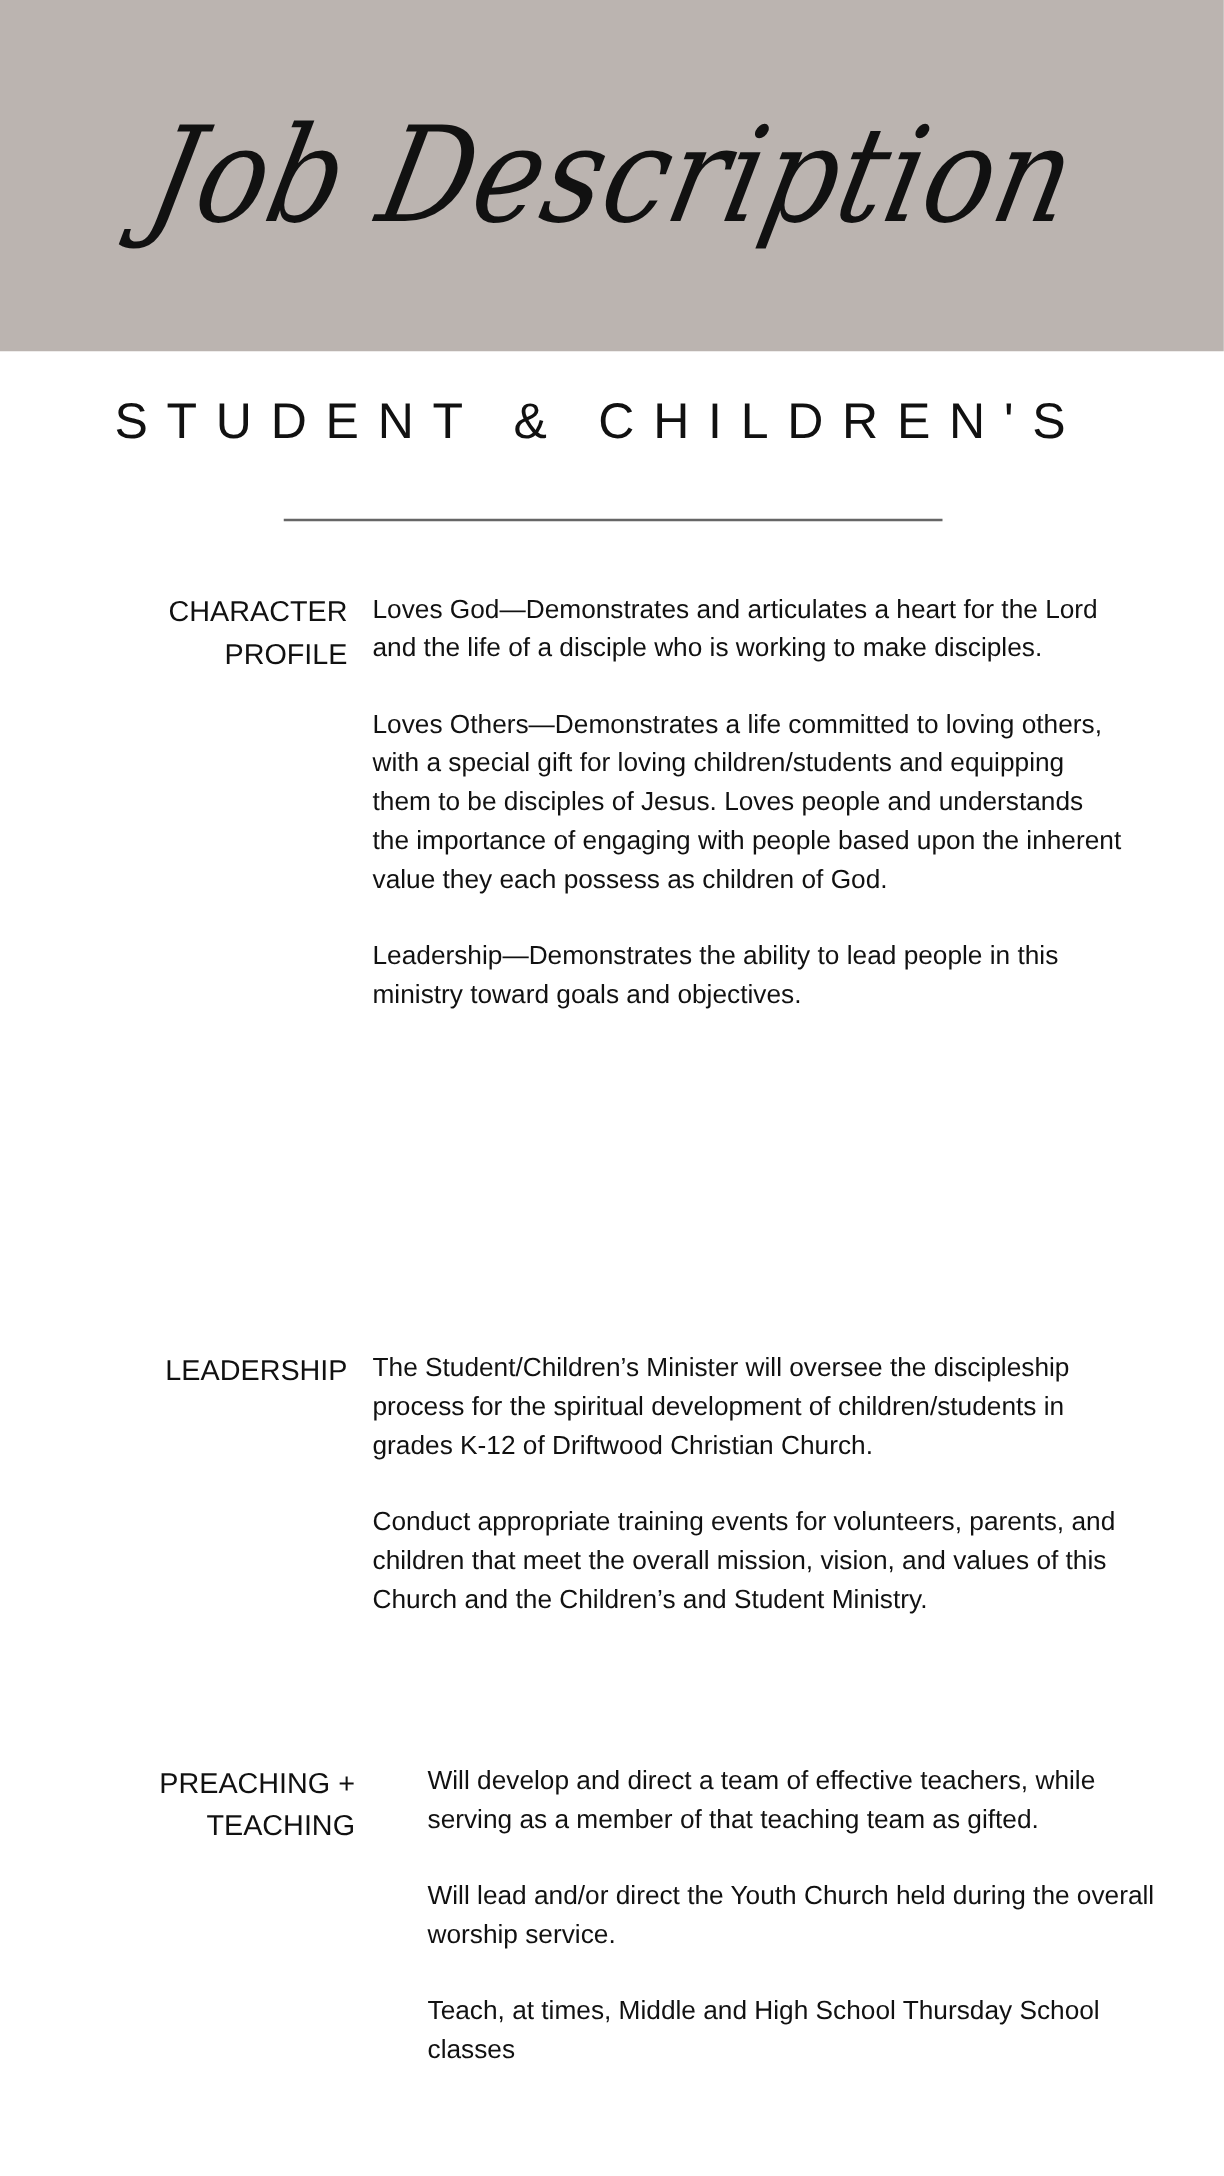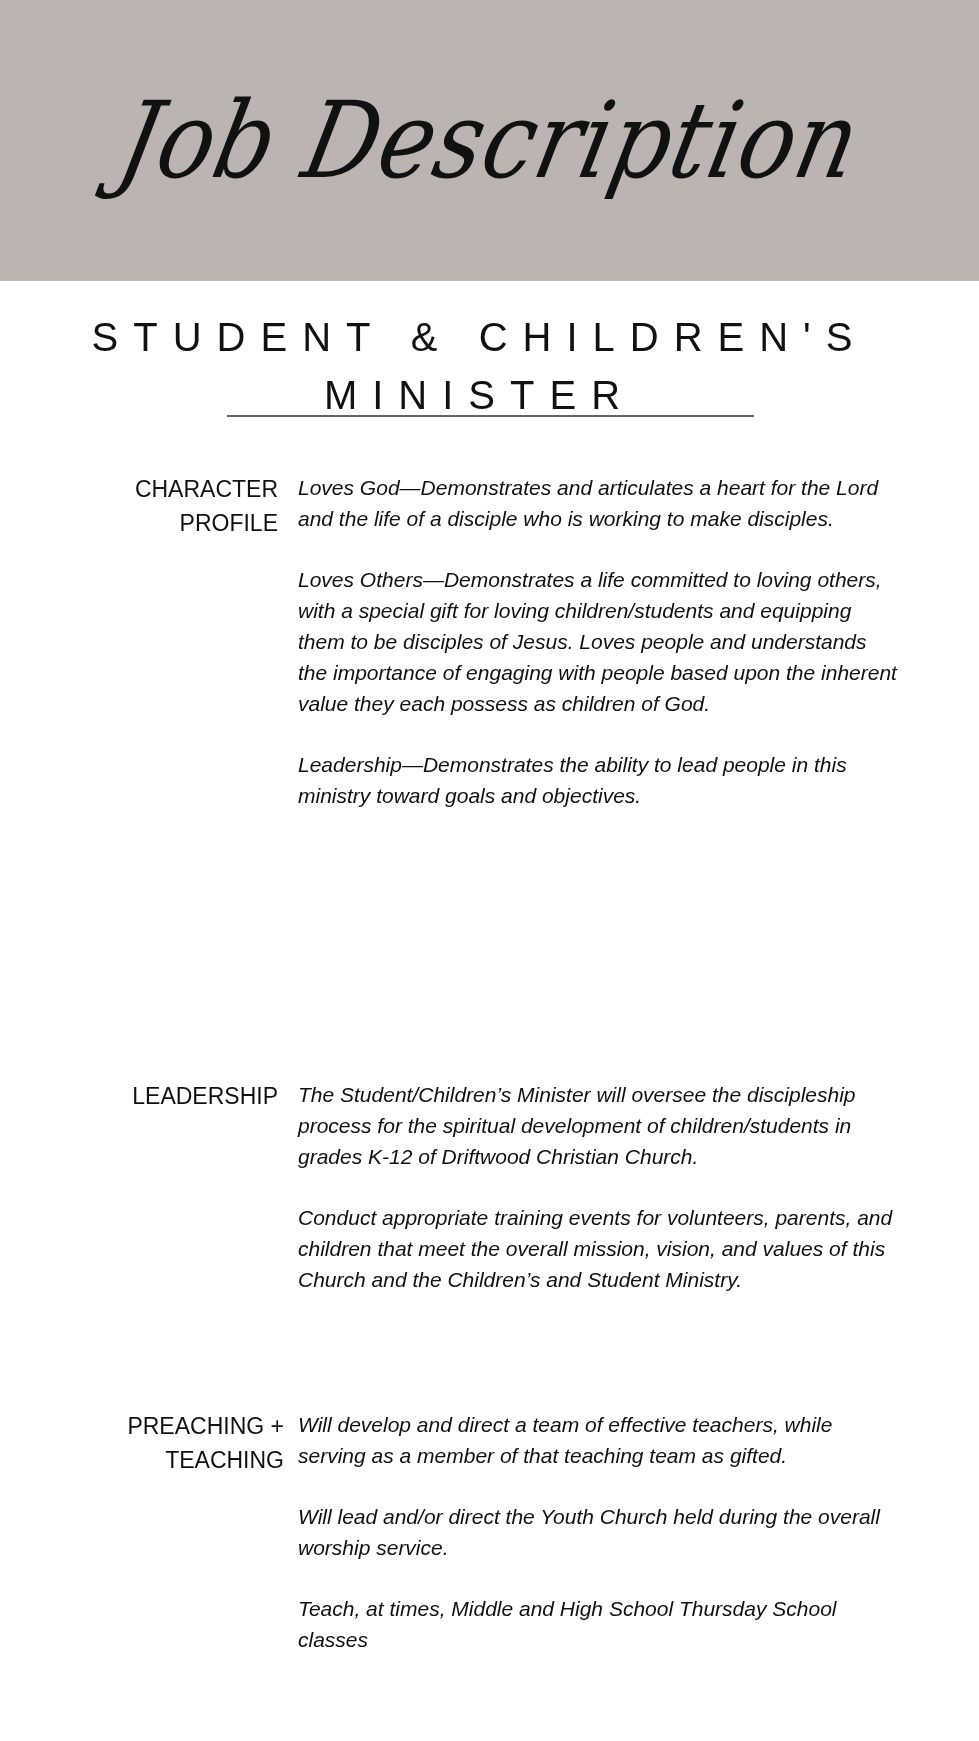--- a/index.html
+++ b/index.html
@@ -34,35 +34,34 @@
   }
   .section { position: absolute; left: 0; width: 979px; }
   .sec-label {
     position: absolute; left: 96px; width: 182px; text-align: right;
     font-size: 23px; line-height: 34px; color: #111;
   }
   .sec-body {
     position: absolute; left: 298px; width: 600px;
     font-size: 21px; line-height: 31px; color: #111;
   }
-  .sec-body p { margin: 0 0 30px 0; font-style: italic; }
+  .sec-body p { margin: 0 0 30px 0; }
   .sec-body p:last-child { margin-bottom: 0; }
 </style>
 </head>
 <body>
 
 <div class="banner">
   <div class="script-title">
     <span>Job Description</span>
   </div>
 </div>
 
 <div class="role-title">
   <div>STUDENT &amp; CHILDREN'S</div>
-  <div>MINISTER</div>
 </div>
 <div class="title-rule"></div>
 
 <div class="section" style="top:472px;">
   <div class="sec-label" style="top:0;">
     <div>CHARACTER</div>
     <div>PROFILE</div>
   </div>
   <div class="sec-body" style="top:0;">
     <p>Loves God—Demonstrates and articulates a heart for the Lord and the life of a disciple who is working to make disciples.</p>
@@ -79,18 +78,18 @@
     <p>The Student/Children’s Minister will oversee the discipleship process for the spiritual development of children/students in grades K-12 of Driftwood Christian Church.</p>
     <p>Conduct appropriate training events for volunteers, parents, and children that meet the overall mission, vision, and values of this Church and the Children’s and Student Ministry.</p>
   </div>
 </div>
 
 <div class="section" style="top:1409px;">
   <div class="sec-label" style="top:0;left:90px;width:194px;">
     <div>PREACHING +</div>
     <div>TEACHING</div>
   </div>
-  <div class="sec-body" style="top:0;">
+  <div class="sec-body" style="top:0;margin-left:44px;">
     <p>Will develop and direct a team of effective teachers, while serving as a member of that teaching team as gifted.</p>
     <p>Will lead and/or direct the Youth Church held during the overall worship service.</p>
     <p>Teach, at times, Middle and High School Thursday School classes</p>
   </div>
 </div>
 
 </body></html>

